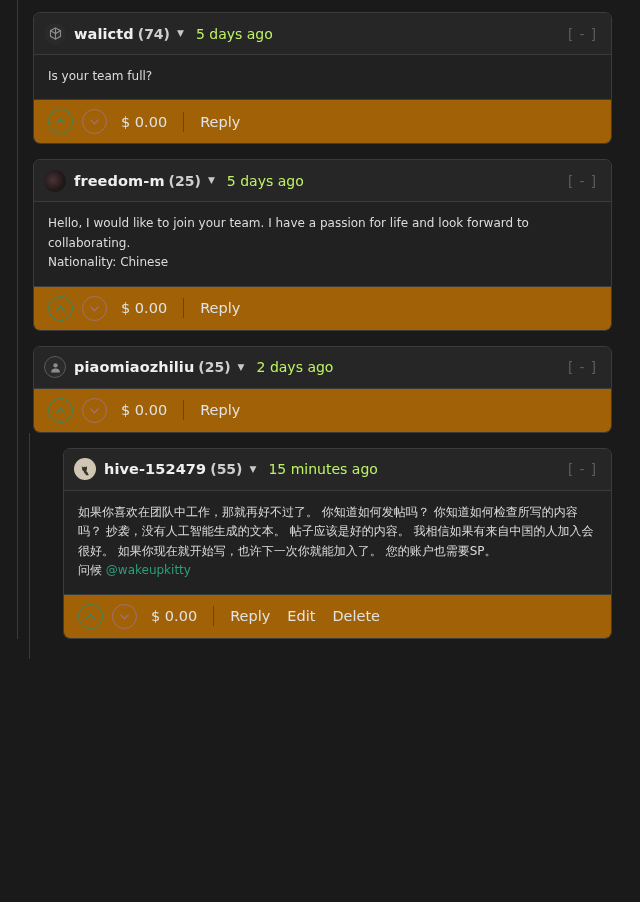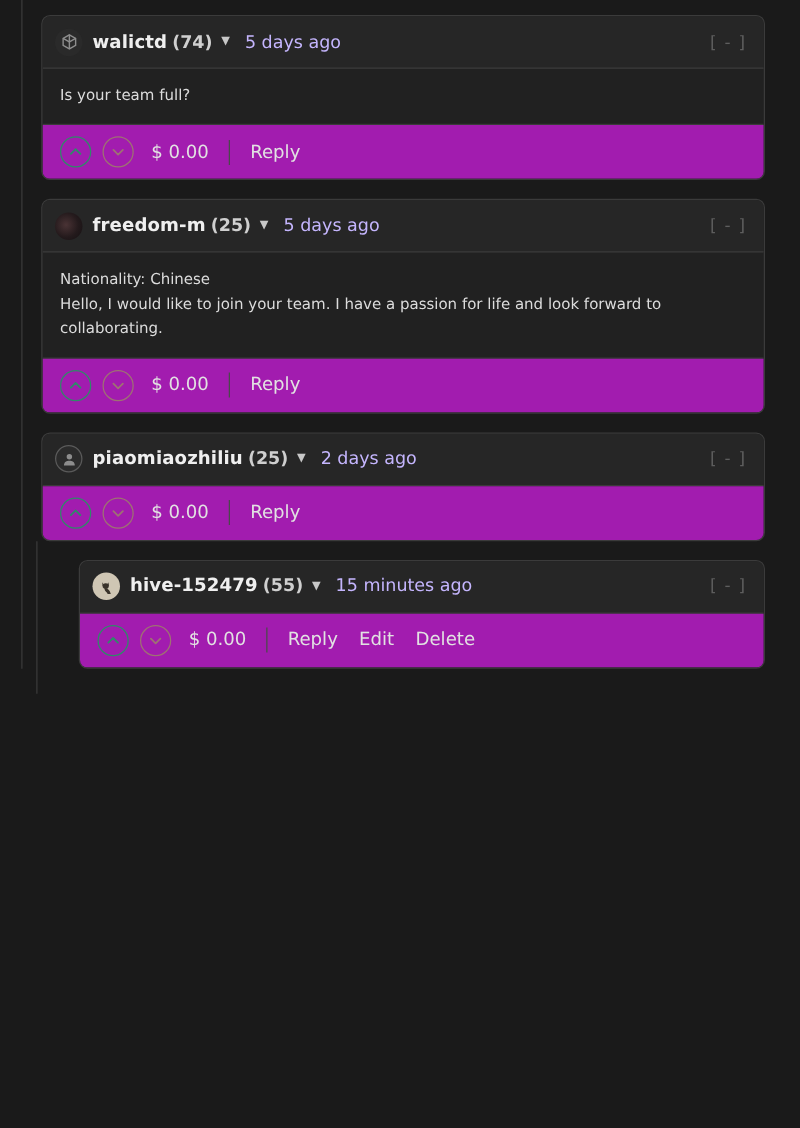--- a/index.html
+++ b/index.html
@@ -88,21 +88,21 @@
   .caret {
     margin-left: 7px;
     color: #c8c8c8;
     font-size: 9px;
     line-height: 1;
     display: inline-block;
   }
   .timestamp {
     margin-left: 12px;
     font-size: 14px;
-    color: #c4b5fd;
+    color: #bef264;
   }
   .collapse {
     margin-left: auto;
     color: #5e5e5e;
     font-size: 13.5px;
     letter-spacing: 1px;
     padding-right: 2px;
   }
 
   .card-body {
@@ -112,21 +112,21 @@
     color: #dcdcdc;
     border-bottom: 1px solid #3b3b3b;
   }
   .card-body p { margin: 0; }
   .mention { color: #2f9c7c; }
 
   .card-actions {
     display: flex;
     align-items: center;
     padding: 9px 14px;
-    background: #a21caf;
+    background: #a16207;
   }
   .vote {
     width: 25px;
     height: 25px;
     border-radius: 50%;
     display: flex;
     align-items: center;
     justify-content: center;
     margin-right: 9px;
     box-sizing: border-box;
@@ -200,22 +200,22 @@
     <div class="card">
       <div class="card-header">
         <span class="avatar av-photo"></span>
         <span class="author">freedom-m</span>
         <span class="rep">(25)</span>
         <span class="caret">▼</span>
         <span class="timestamp">5 days ago</span>
         <span class="collapse">[ - ]</span>
       </div>
       <div class="card-body">
+        <p>Hello, I would like to join your team. I have a passion for life and look forward to collaborating.</p>
         <p>Nationality: Chinese</p>
-        <p>Hello, I would like to join your team. I have a passion for life and look forward to collaborating.</p>
       </div>
       <div class="card-actions">
         <span class="vote up">
           <svg width="13" height="13" viewBox="0 0 24 24" fill="none" stroke="currentColor" stroke-width="2.6" stroke-linecap="round" stroke-linejoin="round">
               <polyline points="5,15 12,8 19,15"></polyline>
             </svg>
         </span>
         <span class="vote down">
           <svg width="13" height="13" viewBox="0 0 24 24" fill="none" stroke="currentColor" stroke-width="2.6" stroke-linecap="round" stroke-linejoin="round">
               <polyline points="5,9 12,16 19,9"></polyline>
@@ -272,20 +272,24 @@
             <ellipse cx="10.5" cy="11" rx="4" ry="3.6"></ellipse>
             <path d="M9 14 C9 18 12 18 13 21 L17 21 C16 16 13 15 12.5 14 Z"></path>
           </svg>
         </span>
         <span class="author">hive-152479</span>
         <span class="rep">(55)</span>
         <span class="caret">▼</span>
         <span class="timestamp">15 minutes ago</span>
         <span class="collapse">[ - ]</span>
       </div>
+      <div class="card-body">
+        <p>如果你喜欢在团队中工作，那就再好不过了。 你知道如何发帖吗？ 你知道如何检查所写的内容吗？ 抄袭，没有人工智能生成的文本。 帖子应该是好的内容。 我相信如果有来自中国的人加入会很好。 如果你现在就开始写，也许下一次你就能加入了。 您的账户也需要SP。</p>
+        <p><span>问候 </span><span class="mention">@wakeupkitty</span></p>
+      </div>
       <div class="card-actions">
         <span class="vote up">
           <svg width="13" height="13" viewBox="0 0 24 24" fill="none" stroke="currentColor" stroke-width="2.6" stroke-linecap="round" stroke-linejoin="round">
               <polyline points="5,15 12,8 19,15"></polyline>
             </svg>
         </span>
         <span class="vote down">
           <svg width="13" height="13" viewBox="0 0 24 24" fill="none" stroke="currentColor" stroke-width="2.6" stroke-linecap="round" stroke-linejoin="round">
               <polyline points="5,9 12,16 19,9"></polyline>
             </svg>

